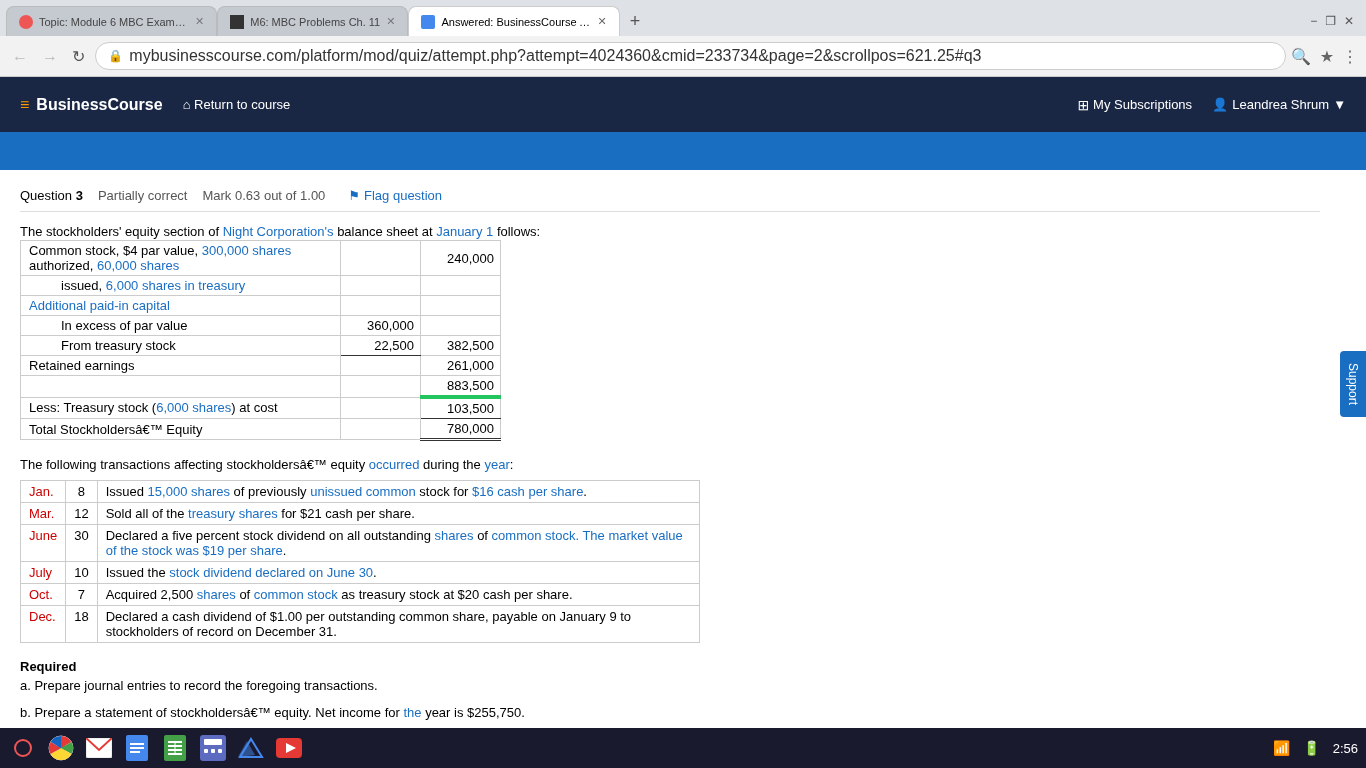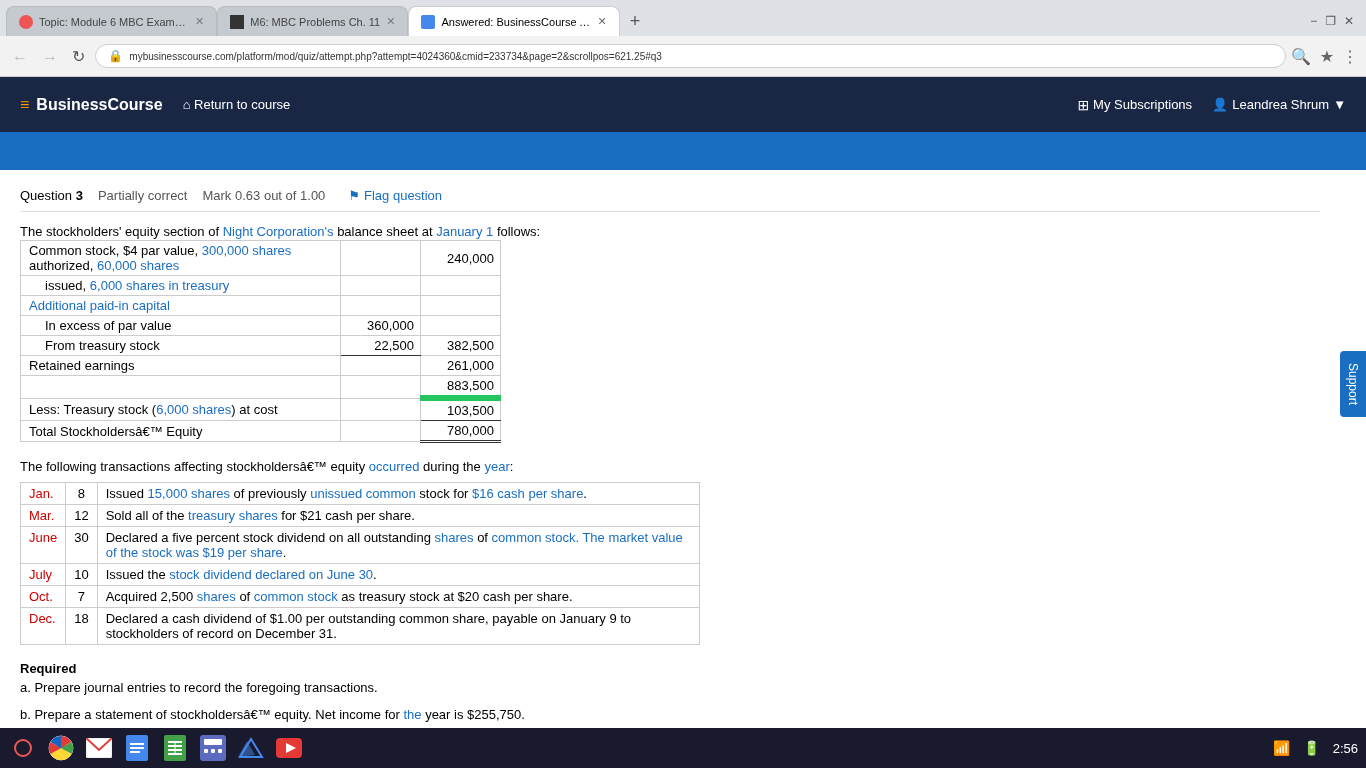--- a/index.html
+++ b/index.html
@@ -45,21 +45,21 @@
     .question-header { display: flex; align-items: center; gap: 15px; padding: 8px 0; font-size: 13px; border-bottom: 1px solid #ddd; margin-bottom: 12px; }
 
     
     .question-title { font-size: 14px; font-weight: bold; margin-bottom: 6px; }
     .question-intro { font-size: 13px; margin-bottom: 1px; }
 
     
     .bs-table { border-collapse: collapse; margin-bottom: 16px; font-size: 13px; }
     .bs-table td { padding: 2px 6px; border: 1px solid #ccc; min-width: 40px; }
     .bs-table td.label { width: 320px; border: 1px solid #ccc; padding-left: 8px; }
-    .bs-table td.indented { padding-left: 24px; }
+    .bs-table td.indented { padding-left: 40px; }
     .bs-table td.num { text-align: right; width: 80px; }
 
     
     .trans-section { margin-bottom: 16px; }
     .trans-intro { font-size: 13px; margin-bottom: 8px; }
     .trans-table { border-collapse: collapse; width: 680px; font-size: 13px; }
     .trans-table td { padding: 3px 8px; border: 1px solid #ccc; vertical-align: top; }
     .trans-table td.month { color: #c00; font-weight: normal; width: 38px; }
     .trans-table td.day { width: 28px; text-align: center; }
     .trans-table td.desc { }
@@ -117,21 +117,21 @@
       <span class="win-btn">✕</span>
     </div>
   </div>
 
   <div class="address-bar">
     <span class="nav-btn disabled">←</span>
     <span class="nav-btn disabled">→</span>
     <span class="nav-btn">↻</span>
     <div class="url-bar">
       <span class="lock-icon">🔒</span>
-      <span class="url-text" style="font-size:10px;color:#333;">mybusinesscourse.com/platform/mod/quiz/attempt.php?attempt=4024360&amp;cmid=233734&amp;page=2&amp;scrollpos=621.25#q3</span>
+      <span class="url-text" style="font-size:16px;color:#333;">mybusinesscourse.com/platform/mod/quiz/attempt.php?attempt=4024360&amp;cmid=233734&amp;page=2&amp;scrollpos=621.25#q3</span>
     </div>
     <div class="addr-right">
       <span>🔍</span>
       <span>★</span>
       <span>⋮</span>
     </div>
   </div>
 </div>
 
 <div class="site-header">
@@ -207,21 +207,21 @@
       <td class="num">382,500</td>
     </tr>
     <tr>
       <td class="label">Retained earnings</td>
       <td class="num"></td>
       <td class="num">261,000</td>
     </tr>
     <tr>
       <td class="label"></td>
       <td class="num"></td>
-      <td class="num" style="border-bottom:6px solid #22c55e;">883,500</td>
+      <td class="num" style="border-bottom:4px solid #22c55e;">883,500</td>
     </tr>
     <tr>
       <td class="label">Less: Treasury stock (<span class="text-blue">6,000 shares</span>) at cost</td>
       <td class="num"></td>
       <td class="num" style="border-bottom:1px solid #333;">103,500</td>
     </tr>
     <tr>
       <td class="label">Total Stockholdersâ€™ Equity</td>
       <td class="num"></td>
       <td class="num" style="border-bottom:3px double #333;">780,000</td>

